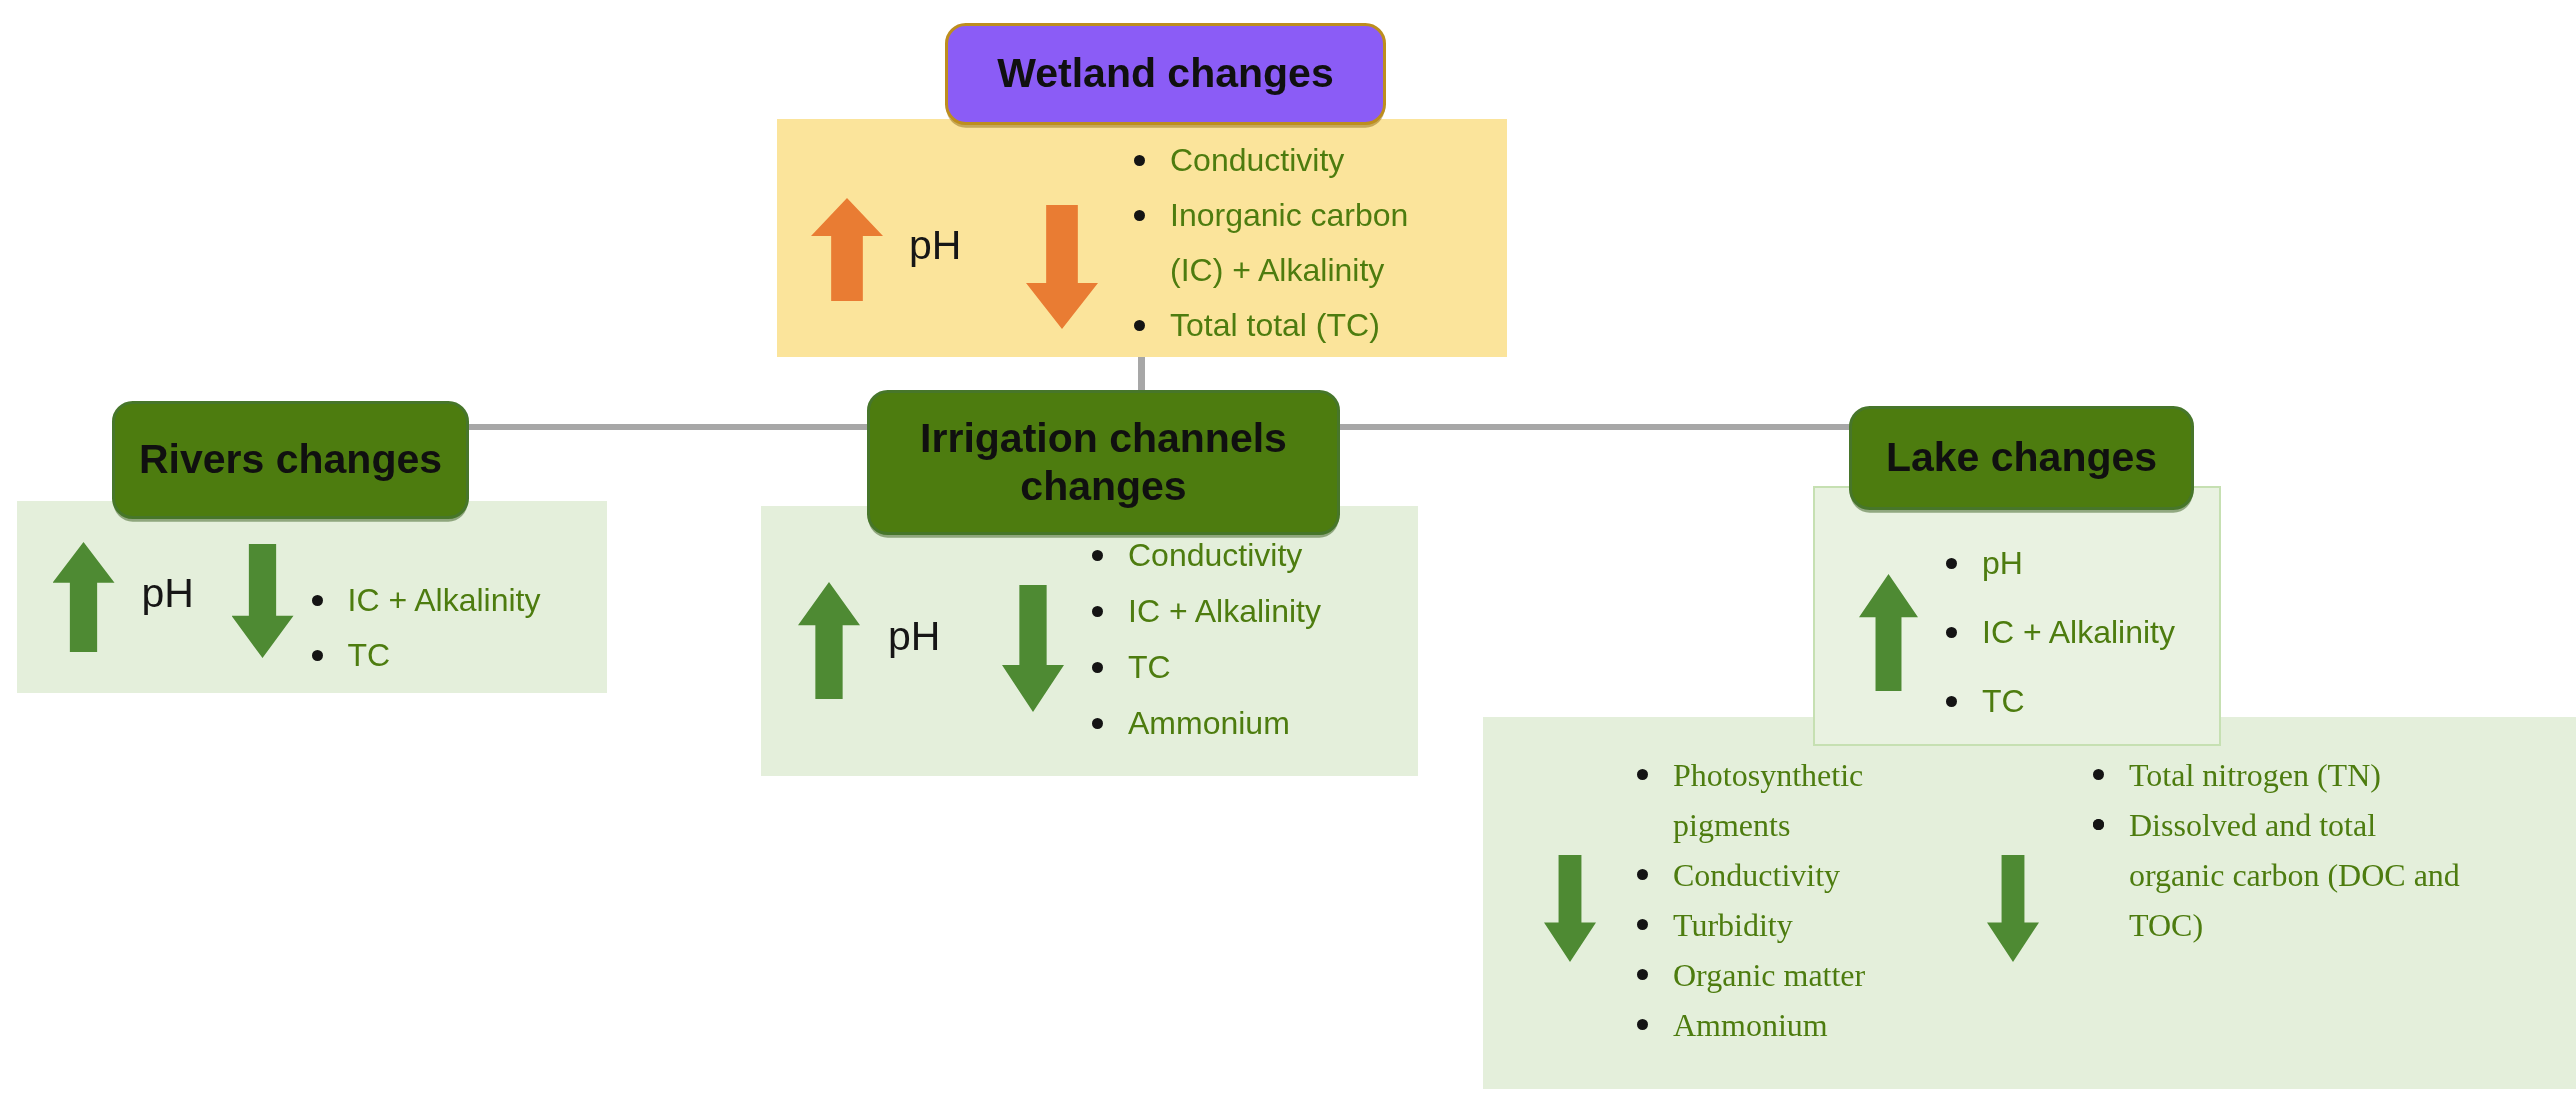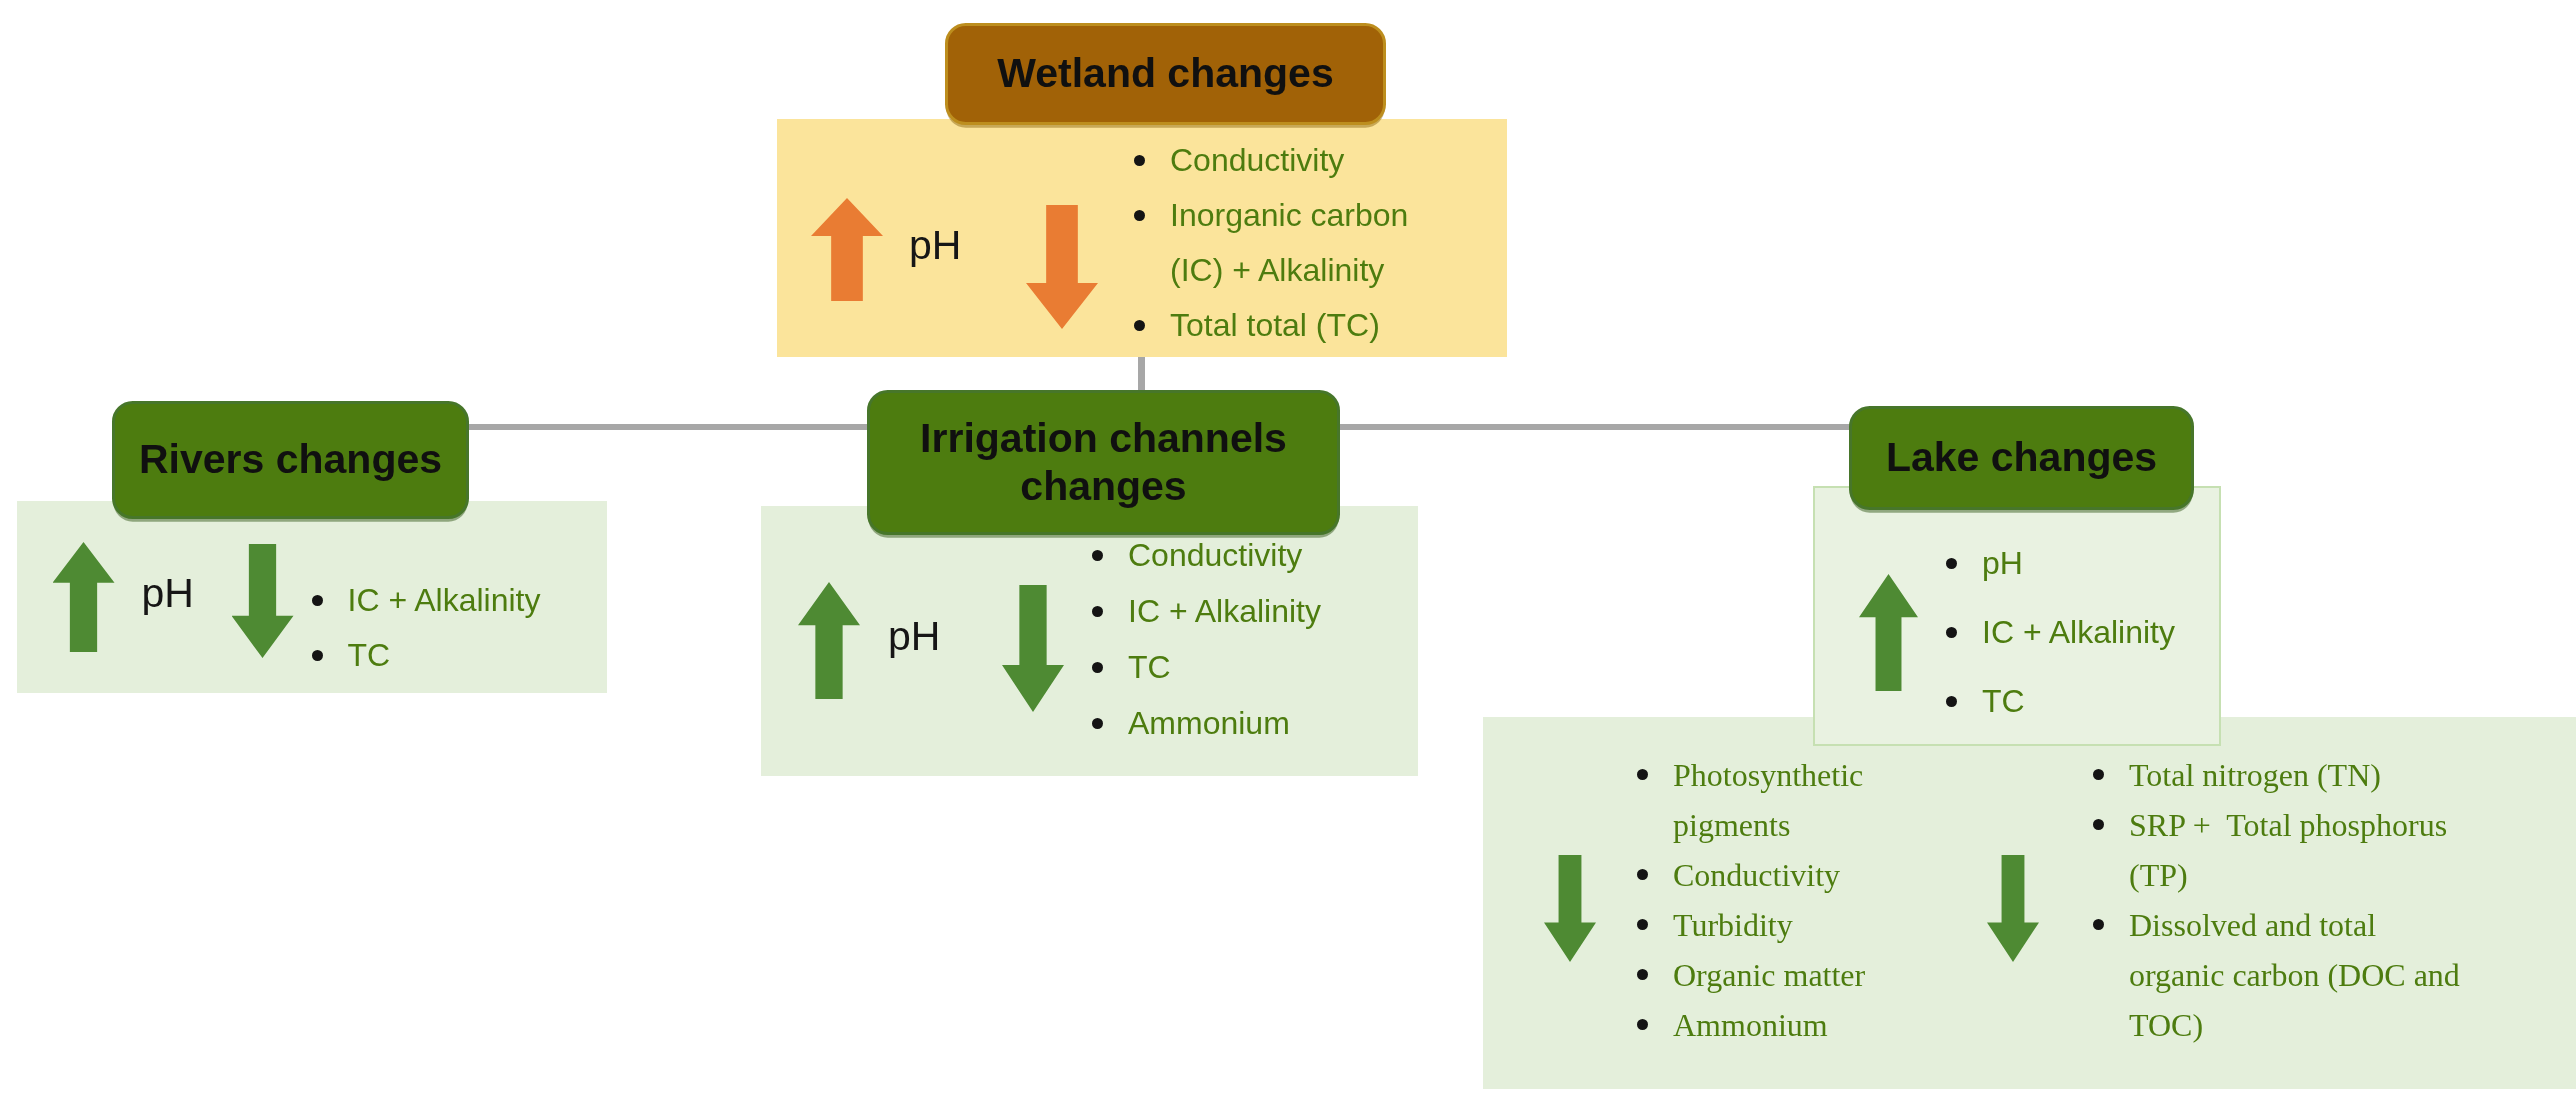--- a/index.html
+++ b/index.html
@@ -13,21 +13,21 @@
   .panel{position:absolute;z-index:2;}
   .yellow-p{background:#FBE49B;}
   .green-p{background:#E4EFDB;}
   .lake-upper-p{background:#E9F2E1;border:2.1px solid #C6E0B2;z-index:3;}
   
   .hdr{
     position:absolute;display:flex;align-items:center;justify-content:center;
     text-align:center;border-radius:20.7px;z-index:5;
   }
   .hdr .t{font-size:41px;font-weight:bold;line-height:1.15;color:#101010;padding:0 13.8px;}
-  .gold-h{background:#a16207;border:3.4px solid #BD8E1E;box-shadow:0 4.1px 0 -1.4px rgba(148,108,20,.5);}
+  .gold-h{background:#8b5cf6;border:3.4px solid #BD8E1E;box-shadow:0 4.1px 0 -1.4px rgba(148,108,20,.5);}
   .green-h{background:#4d7c0f;border:3.4px solid #47762A;box-shadow:0 4.1px 0 -1.4px rgba(58,94,32,.5);}
   
   .arrow{position:absolute;z-index:4;}
   .up{clip-path:polygon(50% 0%,100% 37%,72% 37%,72% 100%,28% 100%,28% 37%,0% 37%);}
   .down{clip-path:polygon(28% 0%,72% 0%,72% 63%,100% 63%,50% 100%,0% 63%,28% 63%);}
   .orange-a{background:#E97C33;}
   .green-a{background:#4E8A33;}
   
   .ph{position:absolute;font-size:41px;color:#161616;z-index:4;}
   
@@ -133,21 +133,20 @@
       </div>
     </div>
     <div class="arrow down green-a" style="left:504px;top:138px;width:52px;height:107px;"></div>
     <div class="blist" style="left:606px;top:33px;width:384px;line-height:50px;--dt:19.3px;">
       <div class="bullet">
         <span class="bdot"></span>
         <span class="btext">Total nitrogen (TN)</span>
       </div>
       <div class="bullet">
         <span class="bdot"></span>
-        <span class="btext">SRP +  Total phosphorus (TP)</span>
       </div>
       <div class="bullet">
         <span class="bdot"></span>
         <span class="btext">Dissolved and total organic carbon (DOC and TOC)</span>
       </div>
     </div>
   </div>
 
   <div class="panel lake-upper-p" style="left:1813px;top:486px;width:404px;height:256px;">
     <div class="arrow up green-a" style="left:44px;top:86px;width:59px;height:117px;"></div>

